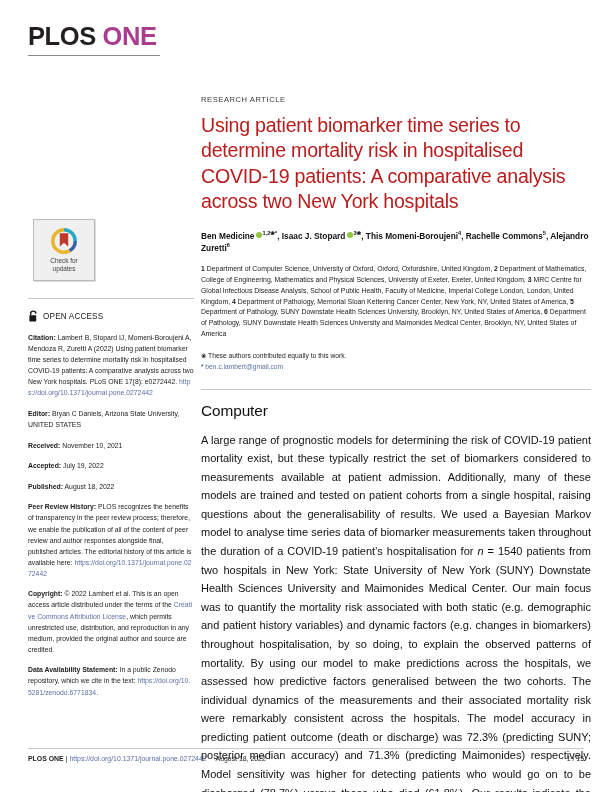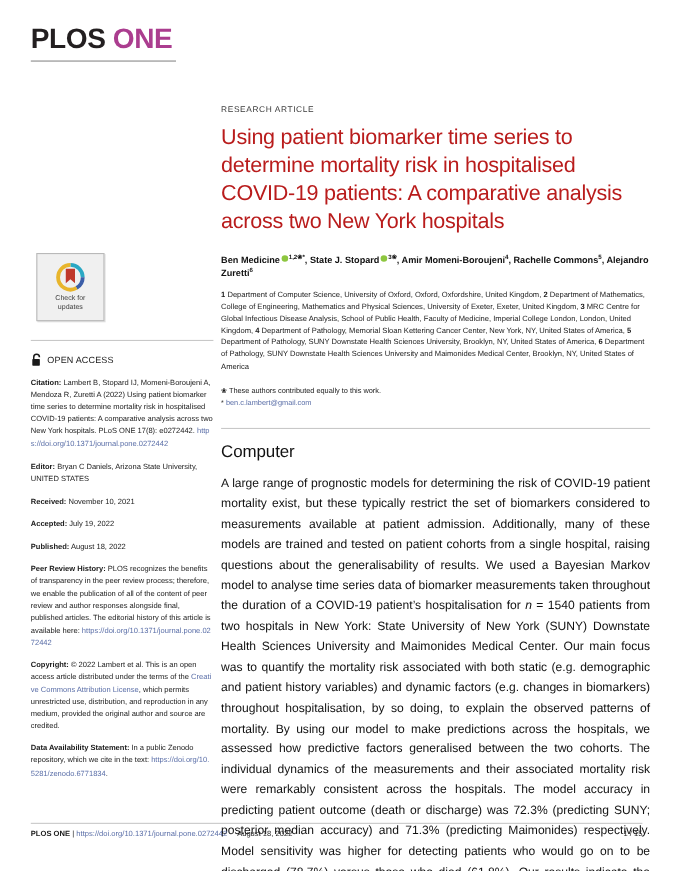--- a/index.html
+++ b/index.html
@@ -42,21 +42,21 @@
   .logo-rule {
     margin-top: 5px;
     border-bottom: 1.2px solid #8a8a8a;
     width: 132px;
   }
 
   
   .left-col {
     position: absolute;
     left: 28px;
-    top: 230px;
+    top: 219px;
     width: 166px;
   }
 
   .check-updates {
     width: 62px;
     height: 62px;
     border: 1px solid #b9b9b9;
     background: #f0f0f0;
     box-sizing: border-box;
     display: flex;
@@ -272,21 +272,21 @@
     </div>
 
   </div>
 
   <div class="right-col">
 
     <div class="kicker">RESEARCH ARTICLE</div>
 
     <h1 class="title">Using patient biomarker time series to determine mortality risk in hospitalised COVID-19 patients: A comparative analysis across two New York hospitals</h1>
 
-    <div class="authors"><span>Ben Medicine</span><span class="orcid"></span><sup>1,2❀*</sup>, <span>State J. Stopard</span><span class="orcid"></span><sup>3❀</sup>, <span>Amir Momeni-Boroujeni</span><sup>4</sup>, <span>Rachelle Commons</span><sup>5</sup>, <span>Alejandro Zuretti</span><sup>6</sup></div>
+    <div class="authors"><span>Ben Medicine</span><span class="orcid"></span><sup>1,2❀*</sup>, <span>Isaac J. Stopard</span><span class="orcid"></span><sup>3❀</sup>, <span>This Momeni-Boroujeni</span><sup>4</sup>, <span>Rachelle Commons</span><sup>5</sup>, <span>Alejandro Zuretti</span><sup>6</sup></div>
 
     <div class="affils"><b>1</b><span> Department of Computer Science, University of Oxford, Oxford, Oxfordshire, United Kingdom, </span><b>2</b><span> Department of Mathematics, College of Engineering, Mathematics and Physical Sciences, University of Exeter, Exeter, United Kingdom, </span><b>3</b><span> MRC Centre for Global Infectious Disease Analysis, School of Public Health, Faculty of Medicine, Imperial College London, London, United Kingdom, </span><b>4</b><span> Department of Pathology, Memorial Sloan Kettering Cancer Center, New York, NY, United States of America, </span><b>5</b><span> Department of Pathology, SUNY Downstate Health Sciences University, Brooklyn, NY, United States of America, </span><b>6</b><span> Department of Pathology, SUNY Downstate Health Sciences University and Maimonides Medical Center, Brooklyn, NY, United States of America</span></div>
 
     <div class="notes">
       <div><span class="sym">❀</span><span> These authors contributed equally to this work.</span></div>
       <div><span class="sym">*</span> <span class="mailto">ben.c.lambert@gmail.com</span></div>
     </div>
 
     <div class="sec-rule"></div>
     <h2 class="sec-head">Computer</h2>

